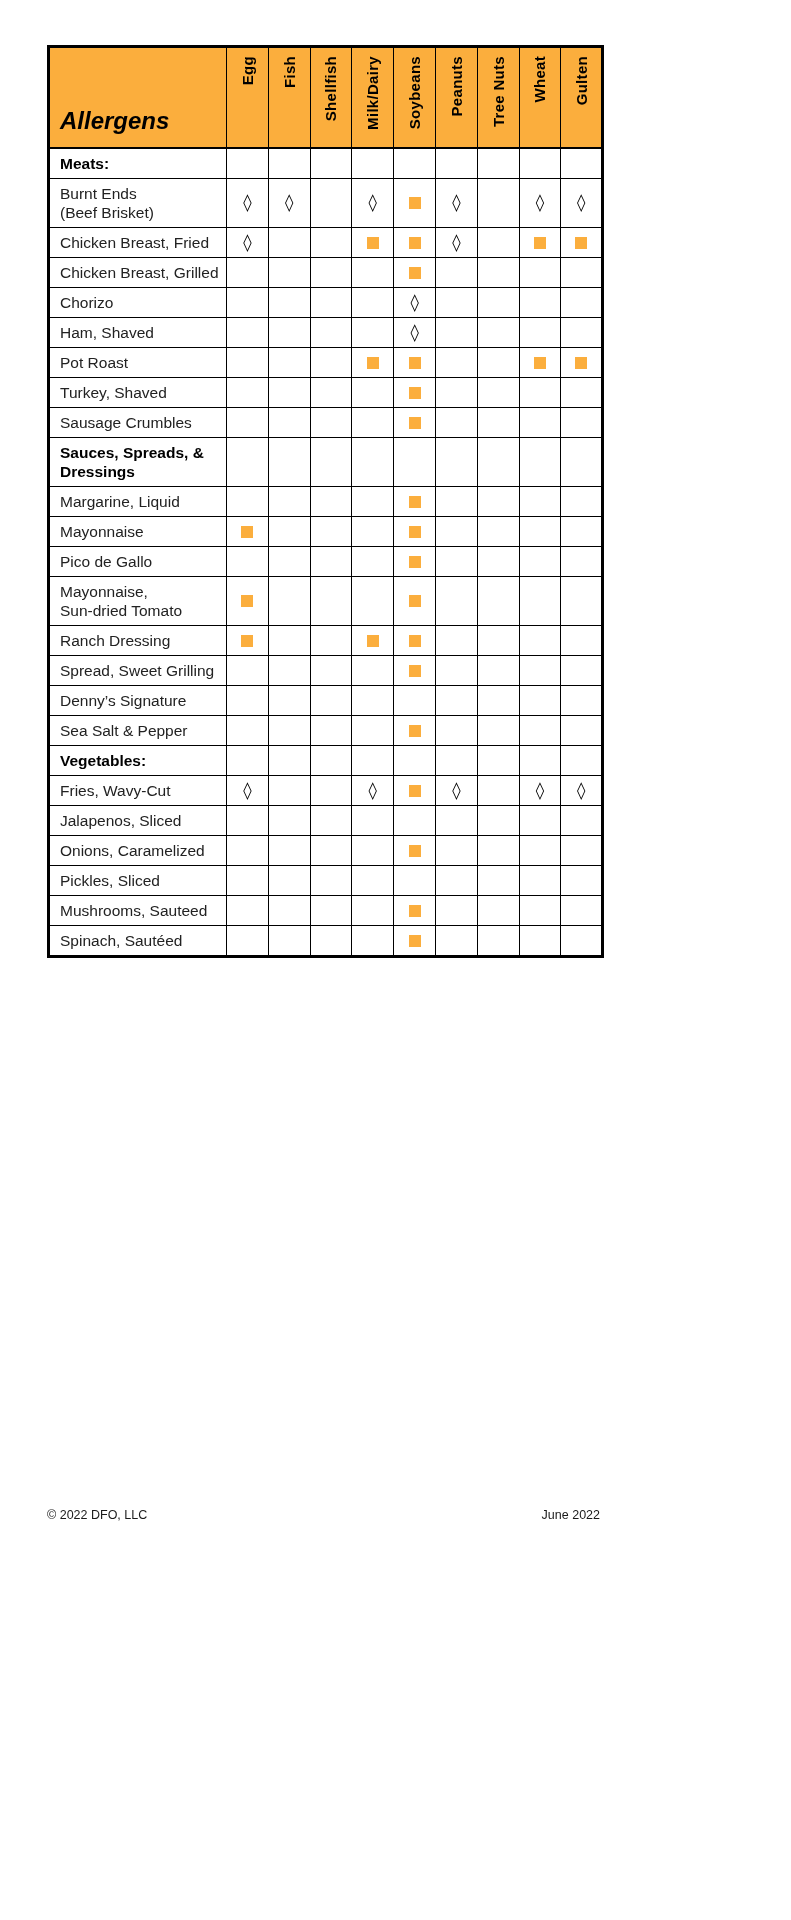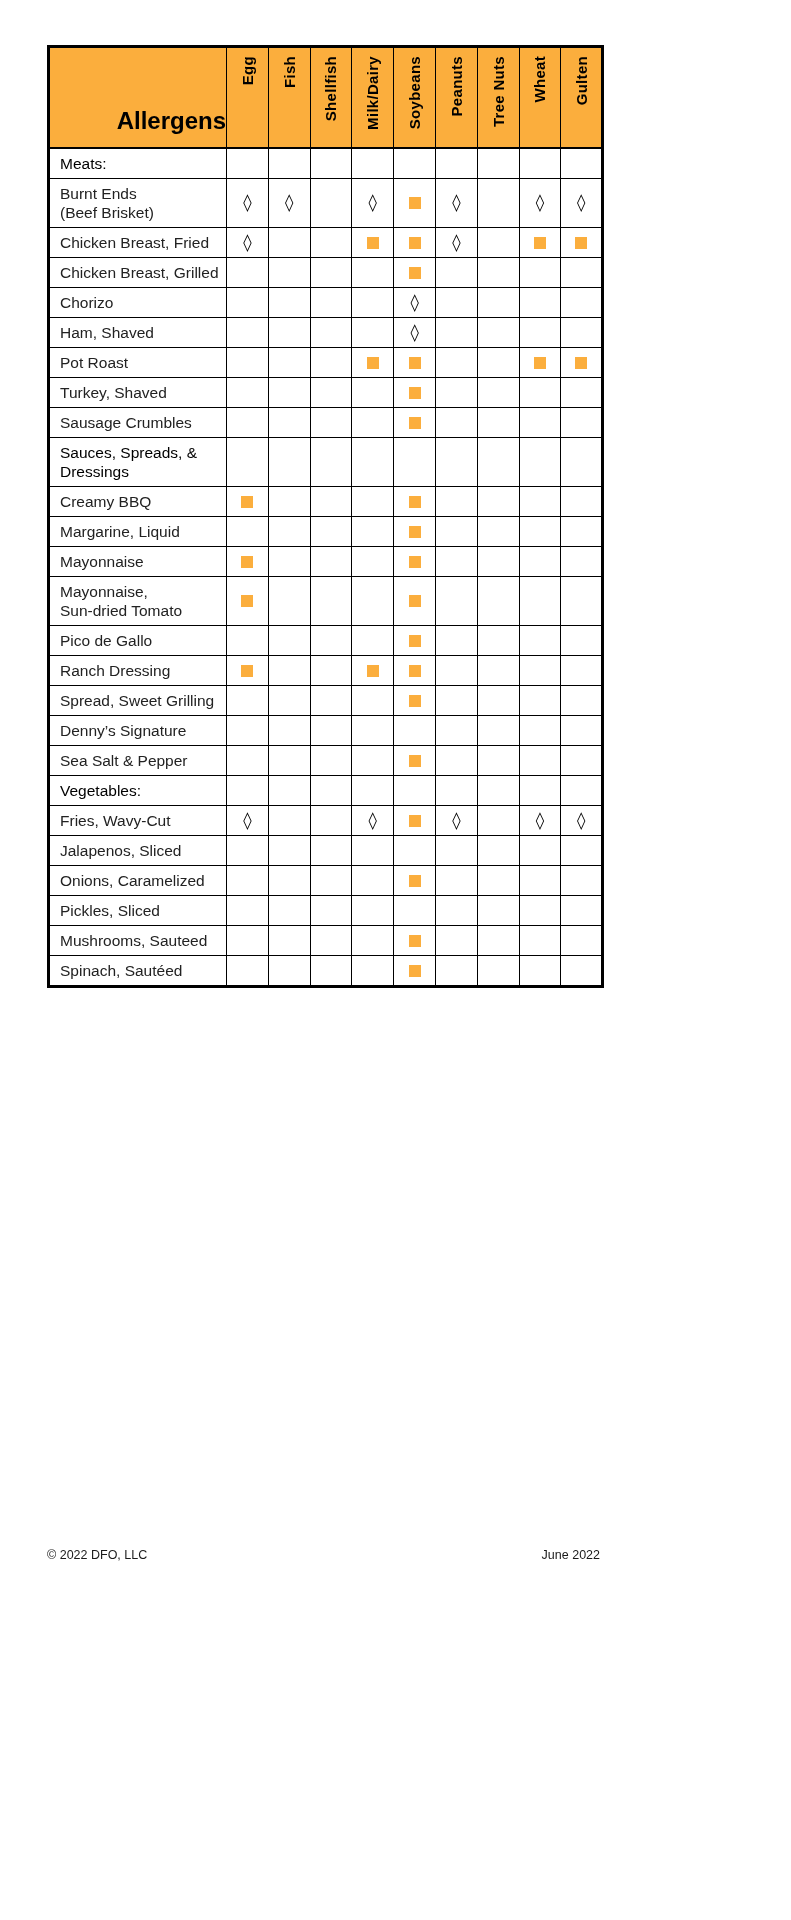--- a/index.html
+++ b/index.html
@@ -31,22 +31,23 @@
   .allergen-table thead th {
     background: var(--yellow, #FBAE3D);
     height: 101px;
     vertical-align: top;
     text-align: center;
     padding-top: 8px;
     border-bottom: 2px solid #000;
   }
   .allergen-table thead th.corner {
     vertical-align: bottom;
-    text-align: right;
+    text-align: left;
     padding: 12px 0 12px 10px;
+    font-style: italic;
   }
   .corner-label {
     font-size: 24px;
     font-weight: bold;
     color: #000;
   }
   .vlabel {
     display: inline-block;
     writing-mode: vertical-rl;
     transform: rotate(180deg);
@@ -61,21 +62,21 @@
     height: 30px;
     font-size: 15.5px;
     color: #222;
     vertical-align: middle;
   }
   td.name-cell {
     padding: 5px 6px 5px 10px;
     text-align: left;
     line-height: 19px;
   }
-  td.name-cell.section { font-weight: normal; color: #000; }
+  td.name-cell.section { font-weight: bold; color: #000; }
   td.mark-cell { text-align: center; }
   .square {
     display: inline-block;
     width: 12px;
     height: 12px;
     background: var(--square-color, #FBAE3D);
     vertical-align: middle;
   }
   .diamond {
     font-size: 17px;
@@ -86,21 +87,20 @@
   }
   .footer {
     position: absolute;
     left: 47px;
     top: 1508px;
     width: 553px;
     display: flex;
     justify-content: space-between;
     font-size: 12.5px;
     color: #1a1a1a;
-    margin-top: 40px;
   }
 </style>
 </head>
 <body>
 
 <div class="page">
 
   <div class="table-wrap">
     <table class="allergen-table">
       <colgroup>
@@ -248,32 +248,20 @@
             <td class="mark-cell"></td>
             <td class="mark-cell"></td>
             <td class="mark-cell"></td>
             <td class="mark-cell"></td>
             <td class="mark-cell"></td>
             <td class="mark-cell"></td>
             <td class="mark-cell"></td>
             <td class="mark-cell"></td>
           </tr>
           <tr>
-            <td class="name-cell">Creamy BBQ</td>
-            <td class="mark-cell"><span class="square"></span></td>
-            <td class="mark-cell"></td>
-            <td class="mark-cell"></td>
-            <td class="mark-cell"></td>
-            <td class="mark-cell"><span class="square"></span></td>
-            <td class="mark-cell"></td>
-            <td class="mark-cell"></td>
-            <td class="mark-cell"></td>
-            <td class="mark-cell"></td>
-          </tr>
-          <tr>
             <td class="name-cell">Margarine, Liquid</td>
             <td class="mark-cell"></td>
             <td class="mark-cell"></td>
             <td class="mark-cell"></td>
             <td class="mark-cell"></td>
             <td class="mark-cell"><span class="square"></span></td>
             <td class="mark-cell"></td>
             <td class="mark-cell"></td>
             <td class="mark-cell"></td>
             <td class="mark-cell"></td>
@@ -284,34 +272,34 @@
             <td class="mark-cell"></td>
             <td class="mark-cell"></td>
             <td class="mark-cell"></td>
             <td class="mark-cell"><span class="square"></span></td>
             <td class="mark-cell"></td>
             <td class="mark-cell"></td>
             <td class="mark-cell"></td>
             <td class="mark-cell"></td>
           </tr>
           <tr>
+            <td class="name-cell">Pico de Gallo</td>
+            <td class="mark-cell"></td>
+            <td class="mark-cell"></td>
+            <td class="mark-cell"></td>
+            <td class="mark-cell"></td>
+            <td class="mark-cell"><span class="square"></span></td>
+            <td class="mark-cell"></td>
+            <td class="mark-cell"></td>
+            <td class="mark-cell"></td>
+            <td class="mark-cell"></td>
+          </tr>
+          <tr>
             <td class="name-cell">Mayonnaise,<br>Sun-dried Tomato</td>
             <td class="mark-cell"><span class="square"></span></td>
-            <td class="mark-cell"></td>
-            <td class="mark-cell"></td>
-            <td class="mark-cell"></td>
-            <td class="mark-cell"><span class="square"></span></td>
-            <td class="mark-cell"></td>
-            <td class="mark-cell"></td>
-            <td class="mark-cell"></td>
-            <td class="mark-cell"></td>
-          </tr>
-          <tr>
-            <td class="name-cell">Pico de Gallo</td>
-            <td class="mark-cell"></td>
             <td class="mark-cell"></td>
             <td class="mark-cell"></td>
             <td class="mark-cell"></td>
             <td class="mark-cell"><span class="square"></span></td>
             <td class="mark-cell"></td>
             <td class="mark-cell"></td>
             <td class="mark-cell"></td>
             <td class="mark-cell"></td>
           </tr>
           <tr>

